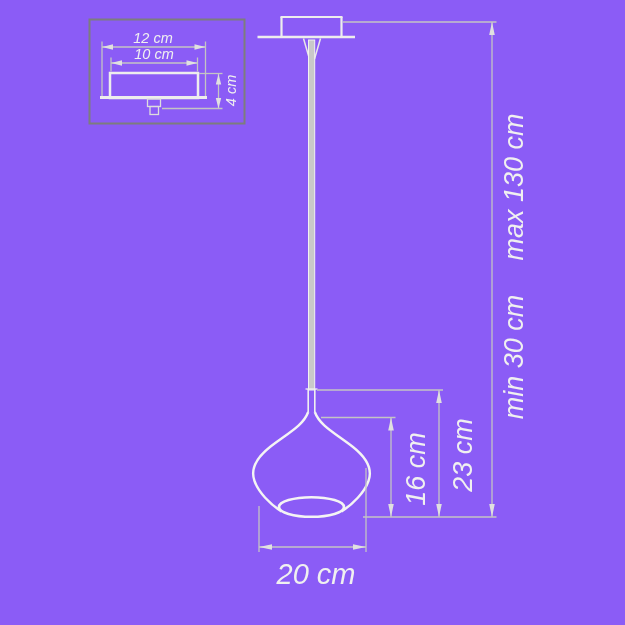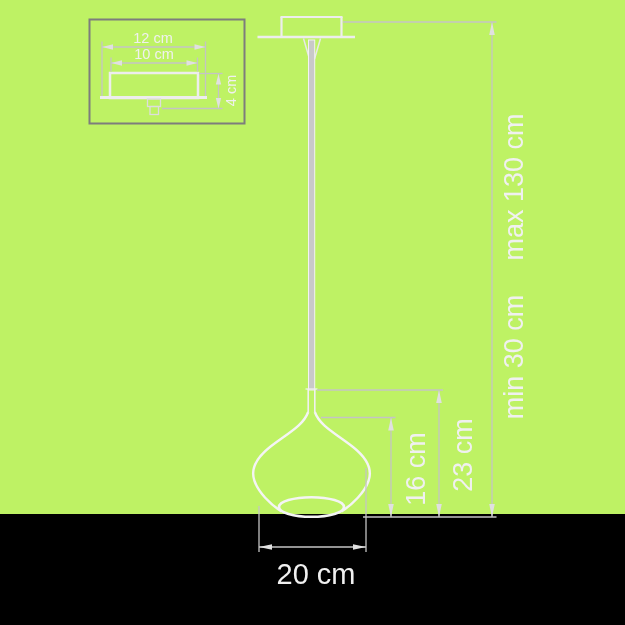--- a/index.html
+++ b/index.html
@@ -7,22 +7,23 @@
     padding: 0;
     width: 625px;
     height: 625px;
     background: #000000;
     overflow: hidden;
     font-family: "Liberation Sans", sans-serif;
   }
   .stage {
     position: relative;
     width: 625px;
-    height: 514px;
-    background: #bef264;
+    height: 625px;
+    background: #8b5cf6;
+    font-style: italic;
   }
   svg { display: block; }
   text {
     fill: #f0f0f0;
     font-family: "Liberation Sans", "DejaVu Sans", sans-serif;
   }
   .dim-text-small { font-size: 14.5px; }
   .dim-text-large { font-size: 27px; }
   .dim-text-width { font-size: 29px; }
   .outline { stroke: #ededed; fill: none; }

